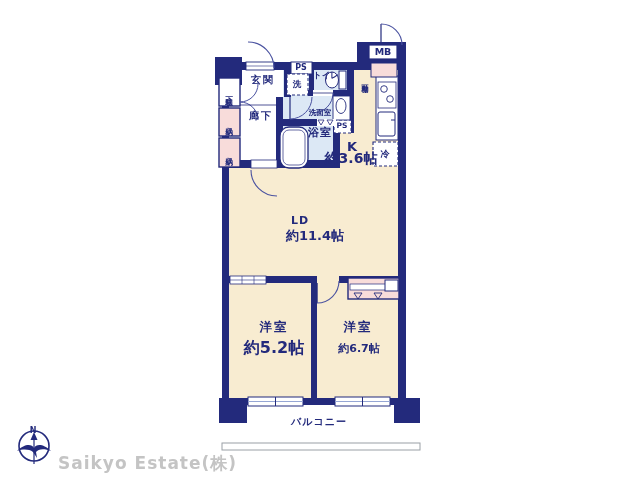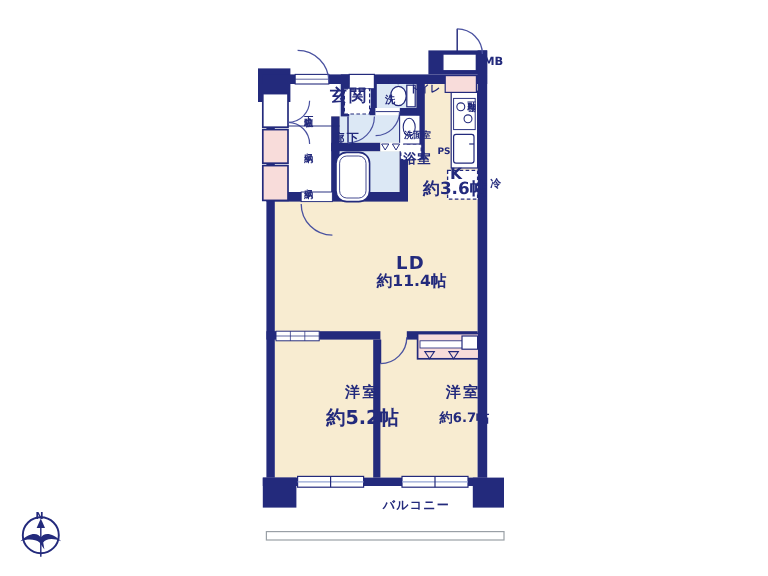--- a/index.html
+++ b/index.html
@@ -1,20 +1,20 @@
 <!DOCTYPE html>
 <html><head>
 <meta charset="utf-8">
 <style>
   html,body{margin:0;padding:0;background:#fff;}
   #screen{position:relative;width:640px;height:480px;background:#ffffff;overflow:hidden;
           font-family:"DejaVu Sans","Liberation Sans",sans-serif;}
   #plan-svg{position:absolute;left:0;top:0;}
   .lbl{position:absolute;color:#232a7c;line-height:1;white-space:nowrap;
-       transform:translate(-50%,-50%);font-weight:600;margin-left:28px;}
+       transform:translate(-50%,-50%);font-weight:600;}
   .v{writing-mode:vertical-rl;text-orientation:upright;letter-spacing:1px;}
   .company{position:absolute;transform:none;color:#c4c4c4;font-weight:600;letter-spacing:1px;}
   .north{position:absolute;transform:translate(-50%,-50%);color:#232a7c;font-weight:700;}
 </style>
 </head>
 <body>
 
 <div id="screen">
 
 <svg id="plan-svg" width="640" height="480" viewBox="0 0 640 480">
@@ -166,39 +166,40 @@
   <rect x="222" y="443" width="198" height="7" fill="#ffffff" stroke="#9aa0a6" stroke-width="1"></rect>
 
   <g>
     <circle cx="34" cy="446" r="15" fill="none" stroke="#232a7c" stroke-width="1.6"></circle>
     <polygon points="34,432 30.5,440 37.5,440" fill="#232a7c"></polygon>
     <line x1="34" y1="438" x2="34" y2="464" stroke="#232a7c" stroke-width="1.2"></line>
     <path d="M17,451 C25,443 32,444 34,448 C36,444 43,443 51,451 C44,448 38,449 36,452 L37,458 L33,452 C29,449 23,449 17,451 Z" fill="#232a7c"></path>
   </g>
 </svg>
 
-<div class="lbl" style="left:263px;top:80px;font-size:14px;letter-spacing:2px">玄関</div>
+<div class="lbl" style="left:263px;top:80px;font-size:10px;letter-spacing:2px">玄関</div>
 <div class="lbl v" style="left:229px;top:92px;font-size:7.5px">下駄箱</div>
 <div class="lbl v" style="left:229px;top:122px;font-size:7.5px">収納</div>
 <div class="lbl v" style="left:229px;top:152px;font-size:7.5px">収納</div>
 <div class="lbl" style="left:261px;top:116px;font-size:10px;letter-spacing:2px">廊下</div>
 <div class="lbl" style="left:301px;top:68px;font-size:8px">PS</div>
 <div class="lbl" style="left:297px;top:84px;font-size:8.5px">洗</div>
 <div class="lbl" style="left:326px;top:75px;font-size:8.5px">トイレ</div>
 <div class="lbl v" style="left:364px;top:80px;font-size:7px">可動棚</div>
 <div class="lbl" style="left:383px;top:52px;font-size:9.5px">MB</div>
 <div class="lbl" style="left:320px;top:113px;font-size:7.5px">洗面室</div>
 <div class="lbl" style="left:342px;top:126px;font-size:7.5px">PS</div>
 <div class="lbl" style="left:320px;top:132px;font-size:11px;letter-spacing:1px">浴室</div>
 <div class="lbl" style="left:352px;top:146px;font-size:13px">K</div>
 <div class="lbl" style="left:351px;top:158px;font-size:14px">約3.6帖</div>
 <div class="lbl" style="left:385px;top:154px;font-size:9px">冷</div>
-<div class="lbl" style="left:314px;top:220px;font-size:15px;letter-spacing:1px">LD</div>
+<div class="lbl" style="left:300px;top:220px;font-size:11px;letter-spacing:1px">LD</div>
 <div class="lbl" style="left:315px;top:235px;font-size:13px">約11.4帖</div>
 <div class="lbl" style="left:274px;top:327px;font-size:12.5px;letter-spacing:2px">洋室</div>
 <div class="lbl" style="left:274px;top:348px;font-size:16px">約5.2帖</div>
 <div class="lbl" style="left:358px;top:327px;font-size:12.5px;letter-spacing:2px">洋室</div>
 <div class="lbl" style="left:359px;top:348px;font-size:11px">約6.7帖</div>
 <div class="lbl" style="left:319px;top:422px;font-size:10px;letter-spacing:1px">バルコニー</div>
 
 <div class="north" style="left:33px;top:430px;font-size:8px">N</div>
+<div class="company" style="left:58px;top:452px;font-size:17px">Saikyo Estate(株)</div>
 
 </div>
 
 </body></html>

